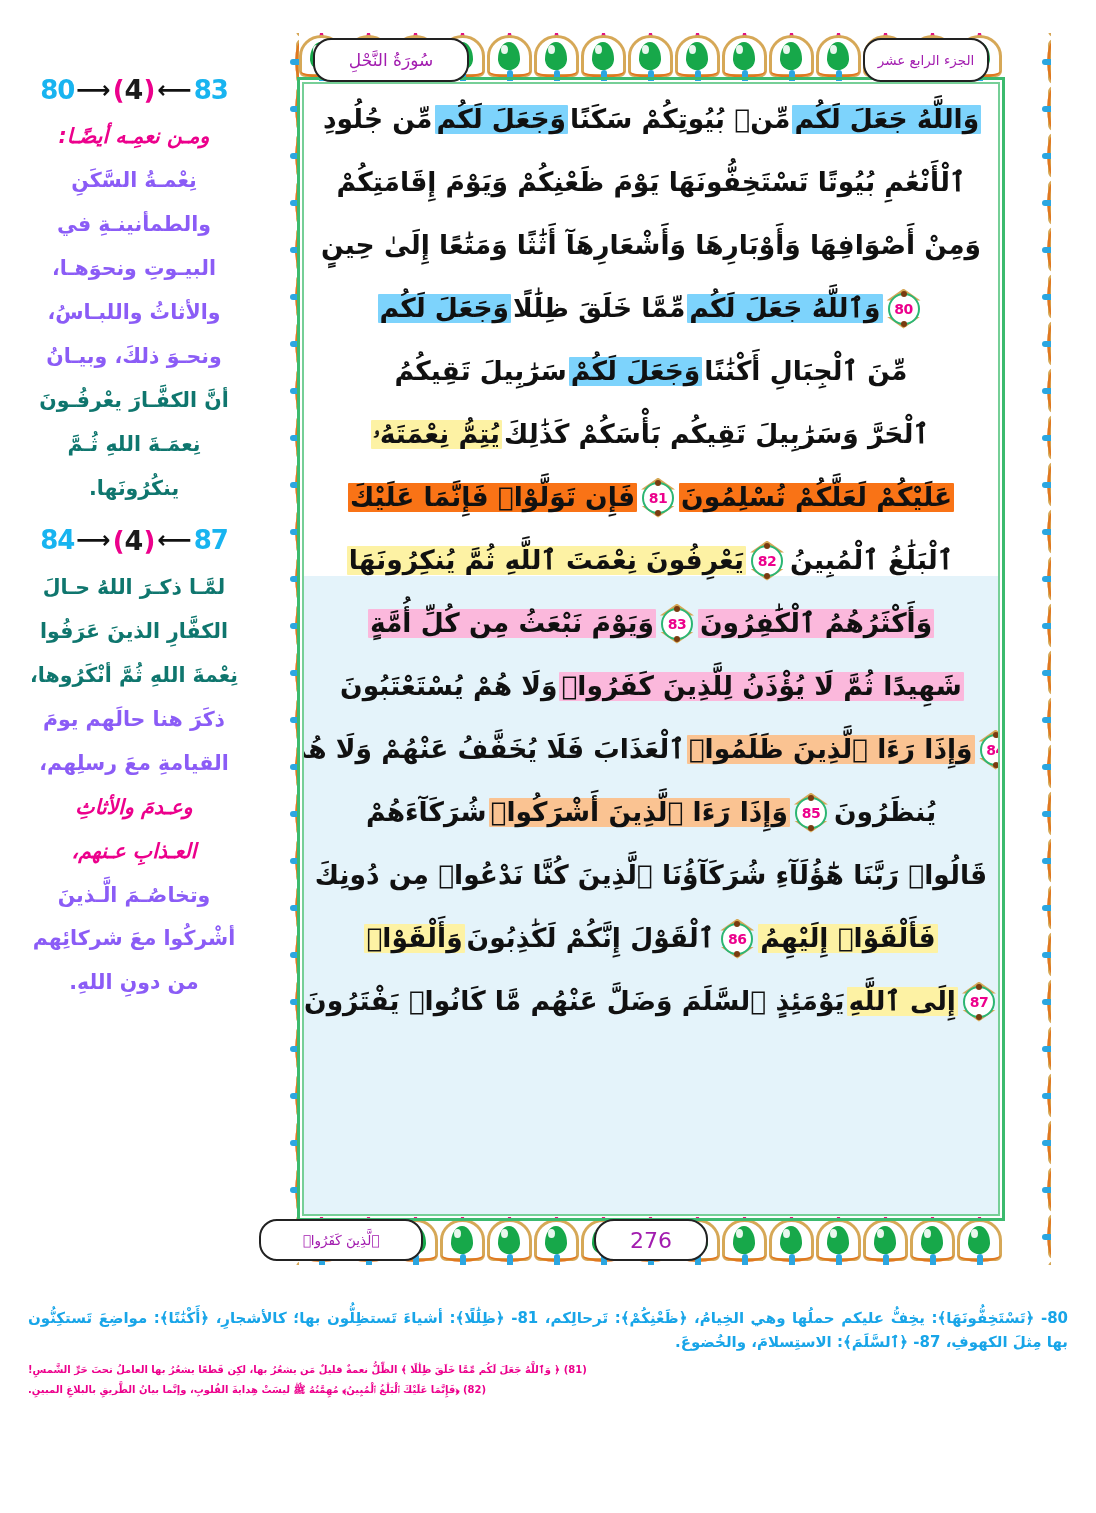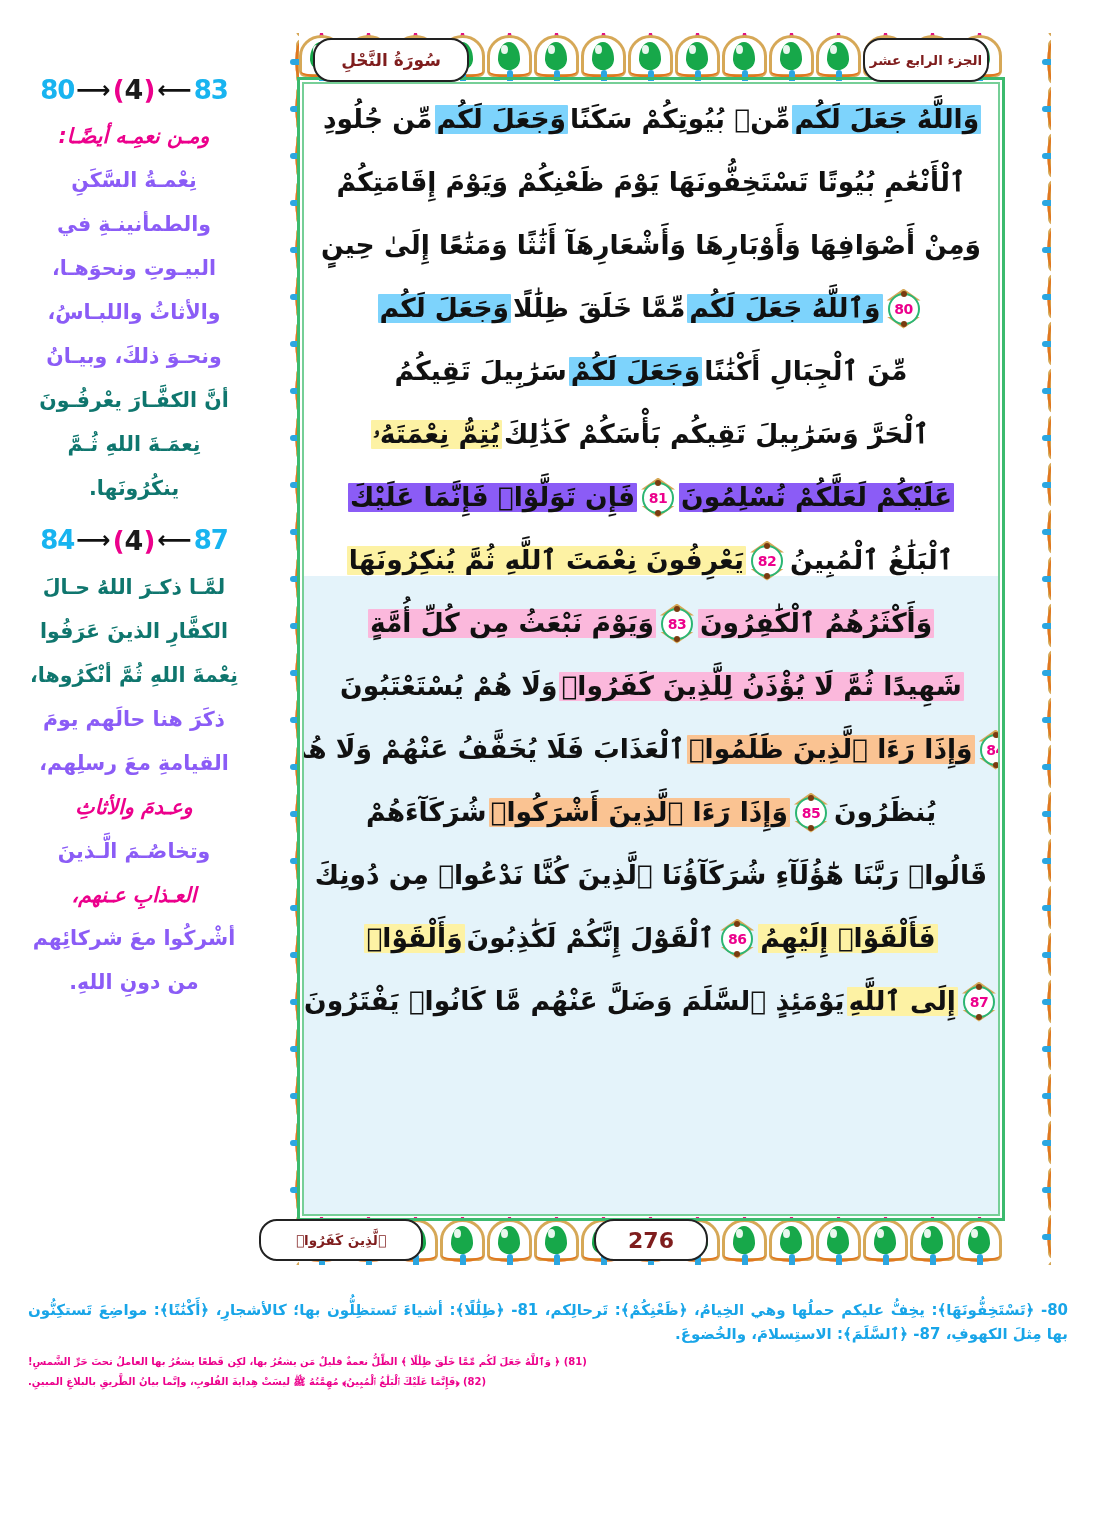--- a/index.html
+++ b/index.html
@@ -103,21 +103,21 @@
     direction:rtl;z-index:20;
   }
   .cart-surah{left:62px;top:5px;width:152px;height:40px;}
   .cart-juz{right:62px;top:5px;width:122px;height:40px;}
   .cart-bottomleft{left:8px;bottom:4px;width:160px;height:38px;}
   .cart-page{
     left:50%;transform:translateX(-50%);bottom:4px;width:110px;height:38px;
     border-radius:20px;
   }
   .cart-txt{
-    font-size:17px;font-weight:bold;color:#7f1d1d;
+    font-size:17px;font-weight:normal;color:#a21caf;
     font-family:"DejaVu Sans","Liberation Sans",sans-serif;
     white-space:nowrap;
   }
   .cart-txt.small{font-size:13.5px;}
   .cart-txt.pagenum{font-size:22px;font-family:"DejaVu Sans",sans-serif;}
 
   
   .mushaf{
     position:absolute;left:53px;top:51px;width:694px;height:1130px;
     background:#ffffff;overflow:hidden;
@@ -132,21 +132,21 @@
     font-family:"DejaVu Sans","Liberation Sans",sans-serif;
     font-size:26.5px;line-height:1.0;
     height:63px;display:flex;align-items:center;justify-content:center;
     color:#111;font-weight:700;
     white-space:nowrap;letter-spacing:-0.5px;
     position:relative;
   }
   .qline .seg{padding:1px 2px;border-radius:1px;}
   .hl-green{background:#7dd3fc;}
   .hl-yellow{background:#fdf2a4;}
-  .hl-gray{background:#8b5cf6;}
+  .hl-gray{background:#f97316;}
   .hl-pink{background:#fbb8dc;}
   .hl-orange{background:#fac392;}
   .hl-none{background:transparent;}
 
   
   .ayah-mark{
     display:inline-flex;align-items:center;justify-content:center;
     width:36px;height:38px;position:relative;margin:0 3px;
     vertical-align:middle;flex:0 0 auto;
   }
@@ -171,21 +171,21 @@
   .ayah-mark .dot-b{bottom:1px;}
 
   
   .footnotes{
     position:absolute;left:28px;top:1290px;width:1040px;
     direction:rtl;text-align:justify;
   }
   .fn-blue{
     color:#18a5e8;font-weight:bold;font-size:15px;line-height:1.62;
     font-family:"DejaVu Sans","Liberation Sans",sans-serif;
-    text-align:justify;margin:8px 0 6px 0;
+    text-align:justify;margin:16px 0 6px 0;
   }
   .fn-pink{
     color:#ec008c;font-weight:bold;font-size:10px;line-height:1.72;
     font-family:"DejaVu Sans","Liberation Sans",sans-serif;
     text-align:left;direction:rtl;margin:0 0 3px 0;
   }
 </style>
 </head>
 <body>
 
@@ -221,22 +221,22 @@
       <span class="range-num">84</span>
     </div>
 
     <div>
       <p class="side-p c-blue">لمَّـا ذكـرَ اللهُ حـالَ</p>
       <p class="side-p c-blue">الكفَّارِ الذينَ عَرَفُوا</p>
       <p class="side-p c-blue">نِعْمةَ اللهِ ثُمَّ أنْكَرُوها،</p>
       <p class="side-p c-black">ذكَرَ هنا حالَهم يومَ</p>
       <p class="side-p c-black">القيامةِ معَ رسلِهم،</p>
       <p class="side-p c-pink">وعـدمَ والأثاثِ</p>
+      <p class="side-p c-pink">العـذابِ عـنهم،</p>
       <p class="side-p c-black">وتخاصُـمَ الَّـذينَ</p>
-      <p class="side-p c-pink">العـذابِ عـنهم،</p>
       <p class="side-p c-black">أشْركُوا معَ شركائِهم</p>
       <p class="side-p c-black">من دونِ اللهِ.</p>
     </div>
   </div>
 
   <div class="frame">
     <div class="frame-band band-top">
         <div class="motif-row" id="row-top" style="left:0;top:0;">
           <div class="motif">
             <span class="spike"></span>

